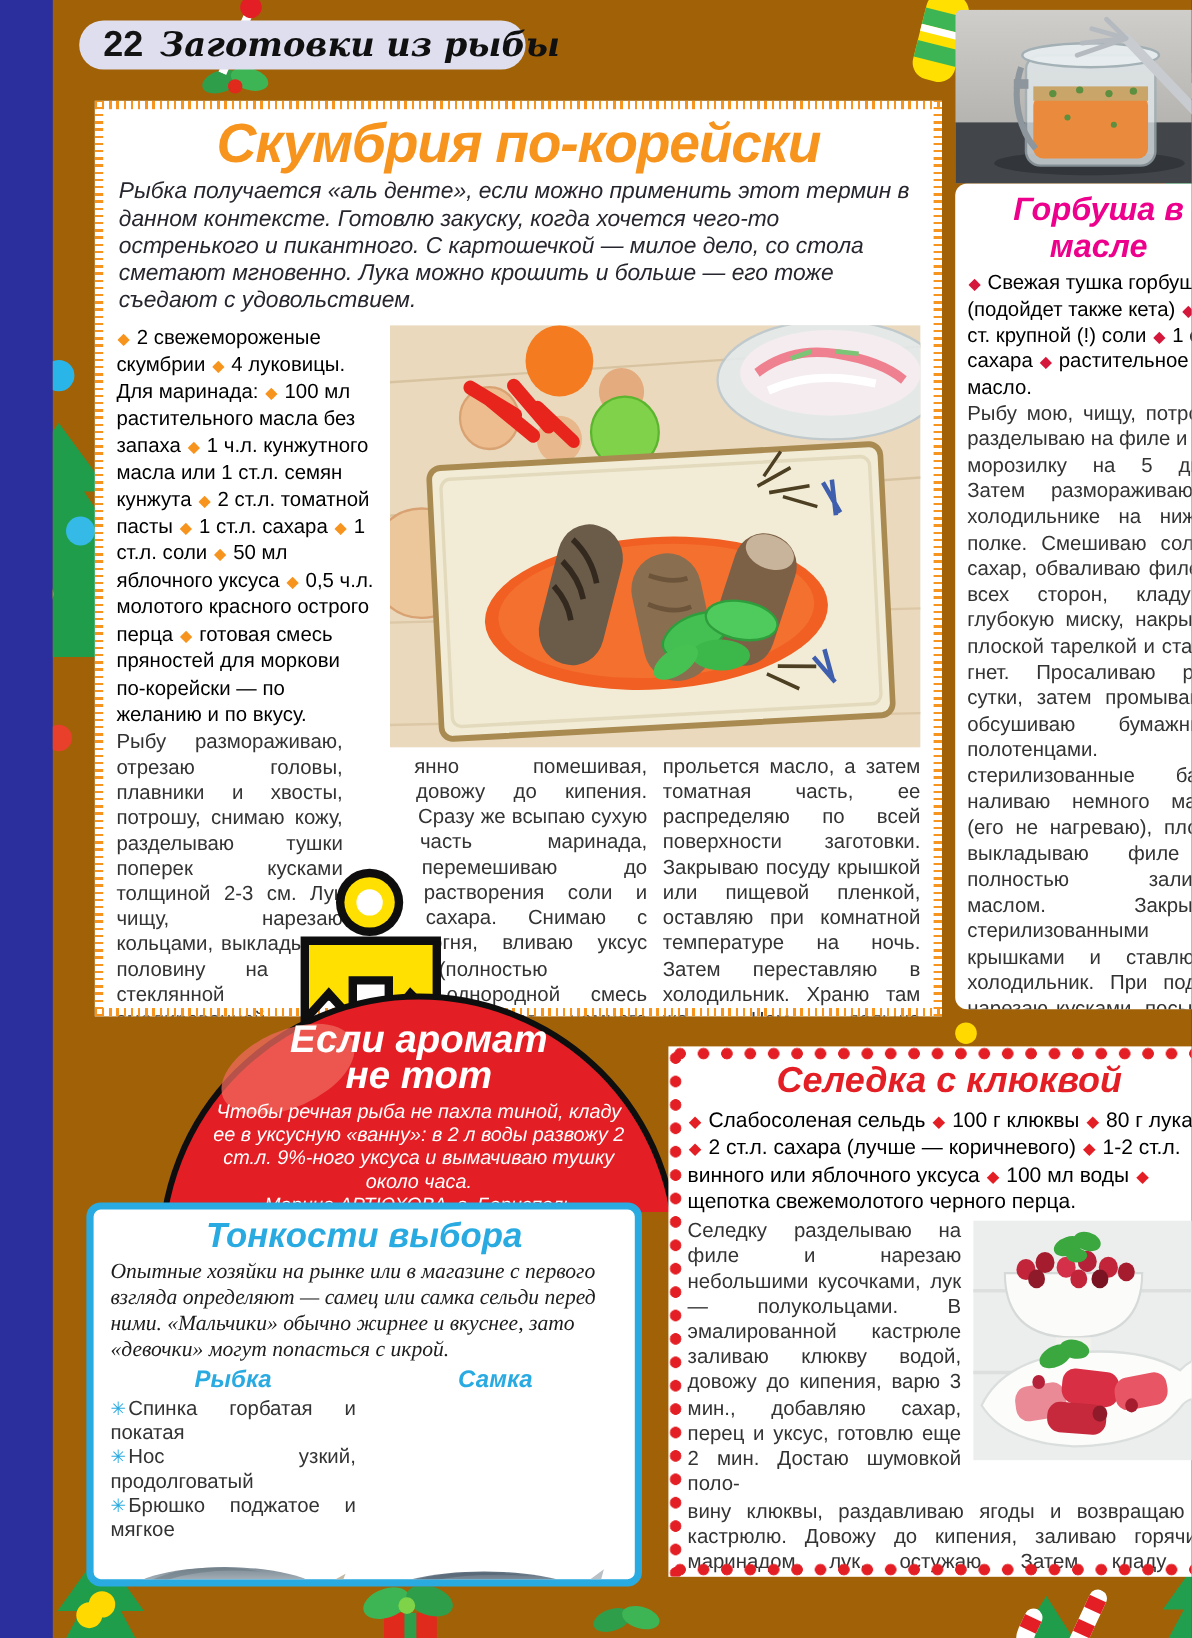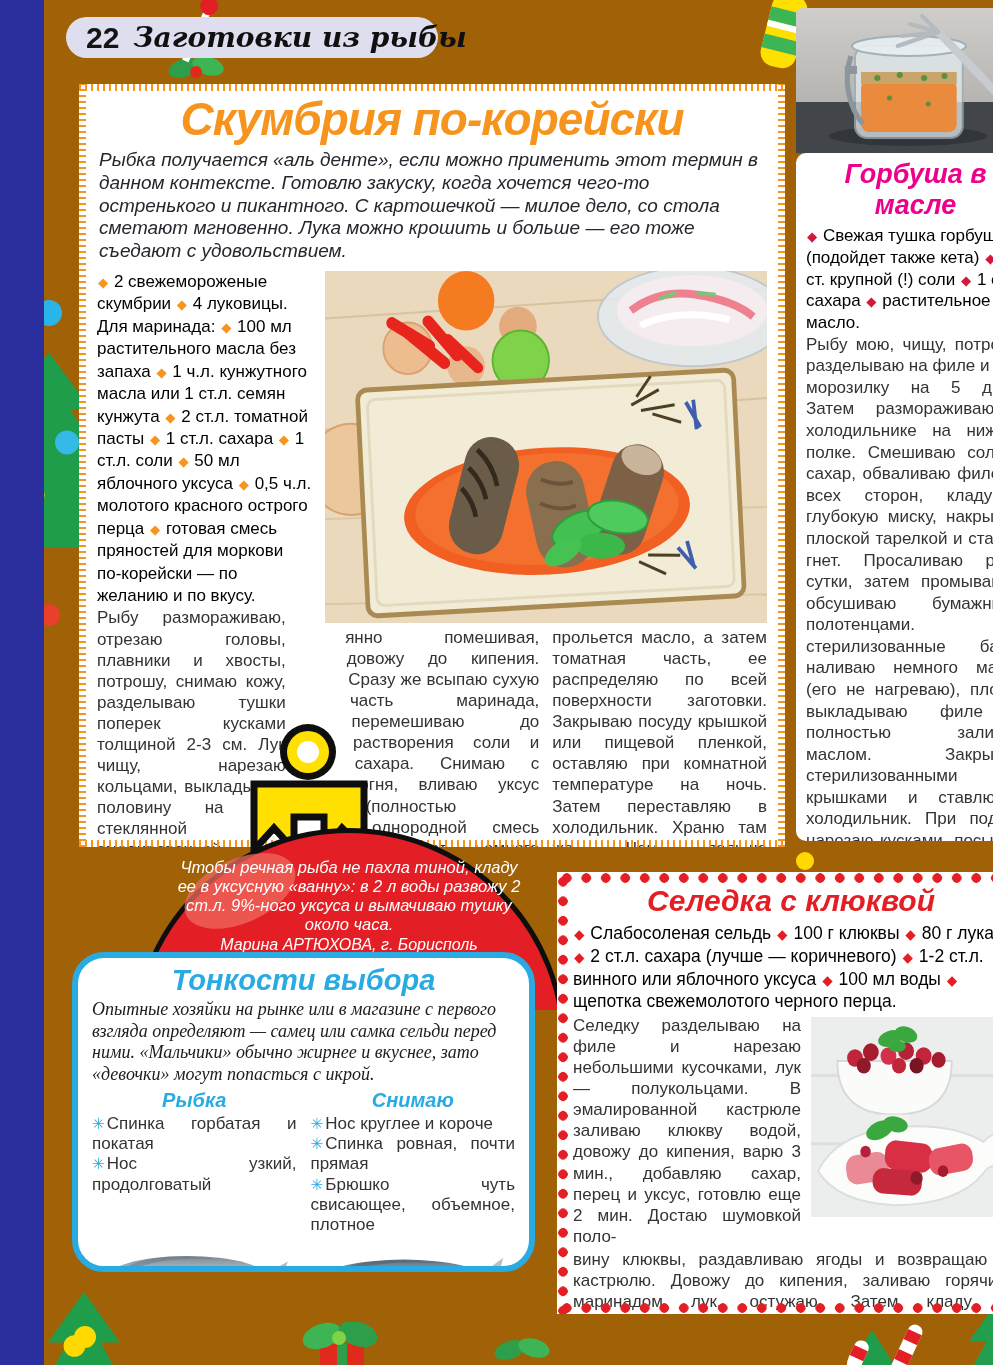--- a/index.html
+++ b/index.html
@@ -59,22 +59,22 @@
      radial-gradient(circle at center,#e31e24 0 4.5px,transparent 5px) left top/12px 19.5px repeat-y,
      radial-gradient(circle at center,#e31e24 0 4.5px,transparent 5px) right top/12px 19.5px repeat-y;}
   .herring-title{color:#e31e24;font-style:italic;font-weight:bold;font-size:30px;text-align:center;margin:0 0 4px;}
   .herring-box .ingredients{font-size:17.5px;line-height:1.3;}
   .herring-box .dia{color:#e31e24;}
   .herring-flex{display:flex;gap:10px;margin-top:2px;}
   .herring-colText{width:228px;flex:0 0 auto;}
   .cranberry-photo{margin:2px 0 0;flex:1;}
   .herring-bottom{margin-top:2px;}
   
-  .tips-box{position:absolute;left:28px;top:952px;width:463px;height:320px;background:#fff;z-index:3;
-    border:6px solid #29abe2;border-radius:32px;padding:4px 14px 8px;box-sizing:border-box;overflow:hidden;}
+  .tips-box{position:absolute;left:28px;top:1002px;width:463px;height:320px;background:#fff;z-index:3;
+    border:6px solid #29abe2;border-radius:12px;padding:4px 14px 8px;box-sizing:border-box;overflow:hidden;}
   .tips-title{color:#29abe2;font-style:italic;font-weight:bold;font-size:29px;text-align:center;margin:2px 0 2px;}
   .tips-intro{font-style:italic;font-size:18px;line-height:1.2;color:#1c1c1c;margin:0 0 4px;font-family:Liberation Serif, serif;}
   .tips-cols{display:grid;grid-template-columns:1fr 1fr;column-gap:14px;}
   .tips-col h3{color:#29abe2;font-style:italic;font-weight:bold;font-size:20px;text-align:center;margin:0 0 2px;}
   .tip{font-size:17px;line-height:1.18;color:#333;text-align:justify;}
   .snow{color:#29abe2;font-size:90%;margin-right:2px;}
   .fish-fig{margin:8px 0 0;}
   
   .dec{position:absolute;z-index:0;}
   .dot{position:absolute;border-radius:50%;z-index:0;}
@@ -279,20 +279,24 @@
   </aside>
 
   <svg class="ornament-cap" width="130" height="132" viewBox="0 0 130 132">
     <circle cx="64" cy="30" r="28" fill="#0e0e0e"></circle>
     <circle cx="64" cy="30" r="21" fill="#ffe000"></circle>
     <circle cx="64" cy="30" r="11" fill="#fff"></circle>
     <path d="M10,62 H120 V128 L98,106 L80,128 V95 H50 V128 L30,106 L10,128 Z" fill="#ffe000" stroke="#0e0e0e" stroke-width="7"></path>
   </svg>
   <div class="ornament-ball">
     <div class="ball-inner">
+      <div class="ball-title">
+        <div>Если аромат</div>
+        <div>не тот</div>
+      </div>
       <div class="ball-body">Чтобы речная рыба не пахла тиной, кладу ее в уксусную «ванну»: в 2 л воды развожу 2 ст.л. 9%-ного уксуса и вымачиваю тушку около часа.</div>
       <div class="ball-author">Марина АРТЮХОВА, г. Борисполь</div>
     </div>
   </div>
 
   <section class="herring-box">
     <h2 class="herring-title">Селедка с клюквой</h2>
     <div class="ingredients"><span class="dia">◆</span> Слабосоленая сельдь <span class="dia">◆</span> 100 г клюквы <span class="dia">◆</span> 80 г лука <span class="dia">◆</span> 2 ст.л. сахара (лучше — коричневого) <span class="dia">◆</span> 1-2 ст.л. винного или яблочного уксуса <span class="dia">◆</span> 100 мл воды <span class="dia">◆</span> щепотка свежемолотого черного перца.</div>
     <div class="herring-flex">
       <div class="herring-colText body-text">Селедку разделываю на филе и нарезаю небольшими кусочками, лук — полукольцами. В эмалированной кастрюле заливаю клюкву водой, довожу до кипения, варю 3 мин., добавляю сахар, перец и уксус, готовлю еще 2 мин. Достаю шумовкой поло-</div>
@@ -345,29 +349,25 @@
 
   <section class="tips-box">
     <h2 class="tips-title">Тонкости выбора</h2>
     <p class="tips-intro">Опытные хозяйки на рынке или в магазине с первого взгляда определяют — самец или самка сельди перед ними. «Мальчики» обычно жирнее и вкуснее, зато «девочки»  могут попасться с икрой.</p>
     <div class="tips-cols">
       <div class="tips-col">
         <h3>Рыбка</h3>
         <div>
             <div class="tip"><span class="snow">✳</span>Спинка горбатая и покатая</div>
             <div class="tip"><span class="snow">✳</span>Нос узкий, продолговатый</div>
+            <div class="tip"><span class="snow">✳</span>Брюшко поджатое и мягкое</div>
           </div>
       </div>
       <div class="tips-col">
-        <h3>Снимаю</h3>
-        <div>
-            <div class="tip"><span class="snow">✳</span>Нос круглее и короче</div>
-            <div class="tip"><span class="snow">✳</span>Спинка ровная, почти прямая</div>
-            <div class="tip"><span class="snow">✳</span>Брюшко чуть свисающее, объемное, плотное</div>
-          </div>
+        <h3>Самка</h3>
       </div>
       <figure class="fish-fig">
         <svg width="100%" height="72" viewBox="0 0 205 78">
           <defs>
               <linearGradient id="fm" x1="0" y1="0" x2="0" y2="1">
                 <stop offset="0" stop-color="#7c8a94"></stop>
                 <stop offset="0.45" stop-color="#ccd3d8"></stop>
                 <stop offset="1" stop-color="#f2f3f2"></stop>
               </linearGradient>
             </defs>

